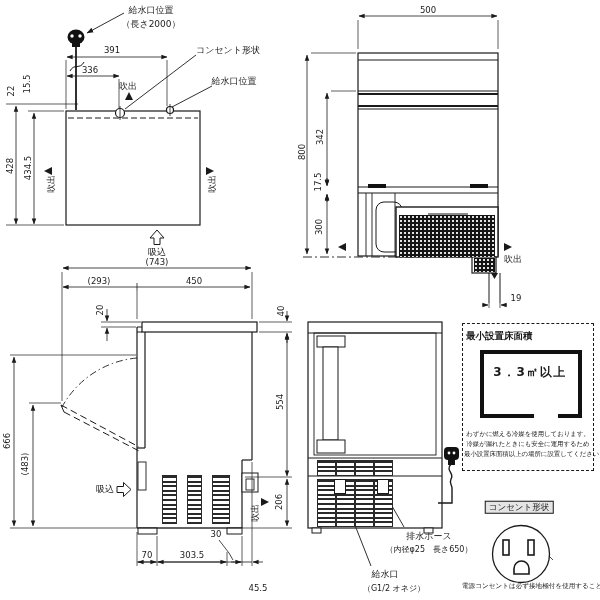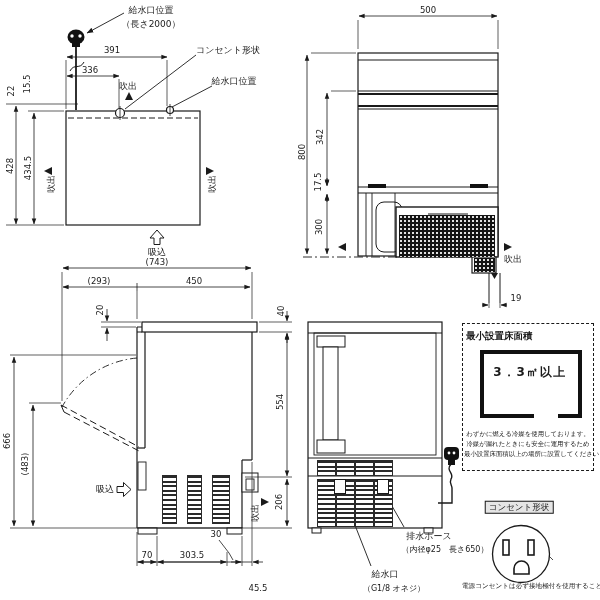--- a/index.html
+++ b/index.html
@@ -295,20 +295,20 @@
   <div class="t v" style="left:7px;top:441px;">666</div>
   <div class="t v" style="left:25px;top:464px;">(483)</div>
   <div class="t c" style="left:147px;top:555px;">70</div>
   <div class="t c" style="left:192px;top:555px;">303.5</div>
   <div class="t c" style="left:216px;top:534px;">30</div>
   <div class="t c" style="left:258px;top:553px;margin-top:35px;">45.5</div>
   <div class="t c jp" style="left:105px;top:489px;">吸込</div>
   <div class="t v jp" style="left:255px;top:513px;">吹出</div>
 
   <div class="t c jp" style="left:429px;top:536px;text-align:right;">排水ホース</div>
-  <div class="t c" style="left:429px;top:550px;font-size:8px;margin-left:16px;">（内径φ25　長さ650）</div>
+  <div class="t c" style="left:429px;top:550px;font-size:8px;">（内径φ25　長さ650）</div>
   <div class="t c jp" style="left:385px;top:574px;">給水口</div>
-  <div class="t c" style="left:394px;top:589px;font-size:8px;">（G1/8 オネジ）</div>
+  <div class="t c" style="left:394px;top:589px;font-size:8px;">（G1/2 オネジ）</div>
 
   <div class="t c jp framed" style="left:519px;top:507px;font-size:8.5px;">コンセント形状</div>
   <div class="outlet-note" style="left:462px;top:582px;">電源コンセントは必ず接地極付を使用すること</div>
 
 </div>
 
 </body></html>

